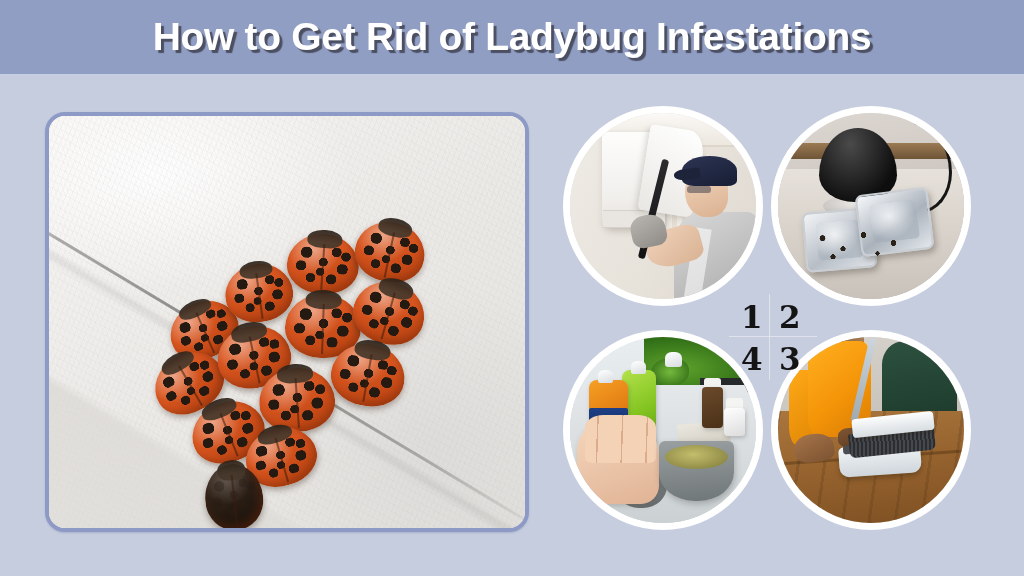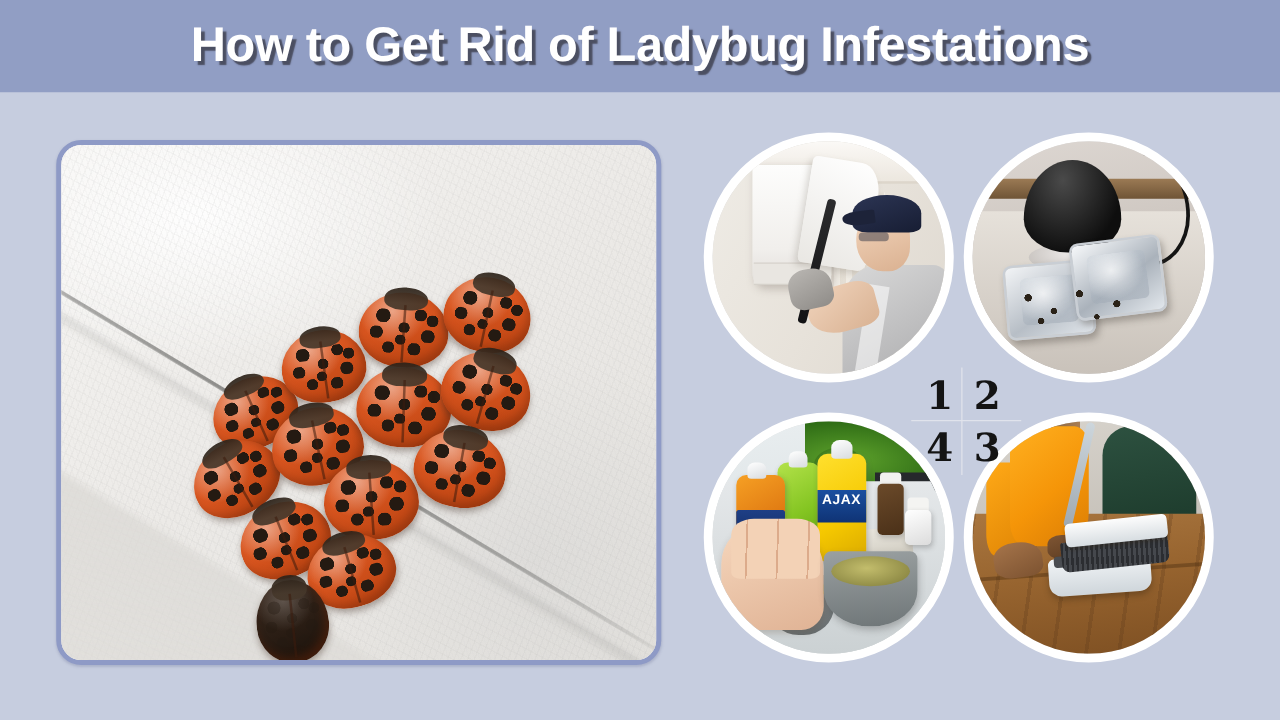--- a/index.html
+++ b/index.html
@@ -425,24 +425,20 @@
         <div class="s4-plants"></div>
         <div class="s4-shelf"></div>
         <div class="s4-counter"></div>
         <div class="s4-paper"></div>
         <div class="bottle b-green"></div>
         <div class="cap c-g"></div>
         <div class="bottle b-orange">
             <div class="label"></div>
           </div>
         <div class="cap c-o"></div>
-        <div class="bottle b-yellow">
-          <div class="label"></div>
-          <div class="label-text">AJAX</div>
-        </div>
         <div class="cap c-y"></div>
         <div class="b-brown-cap"></div>
         <div class="bottle b-brown"></div>
         <div class="b-white-cap"></div>
         <div class="bottle b-white"></div>
         <div class="s4-bowl2"></div>
         <div class="s4-bowl2-liquid"></div>
         <div class="s4-hand"></div>
         <div class="s4-fingers"></div>
         <div class="s4-bowl"></div>

